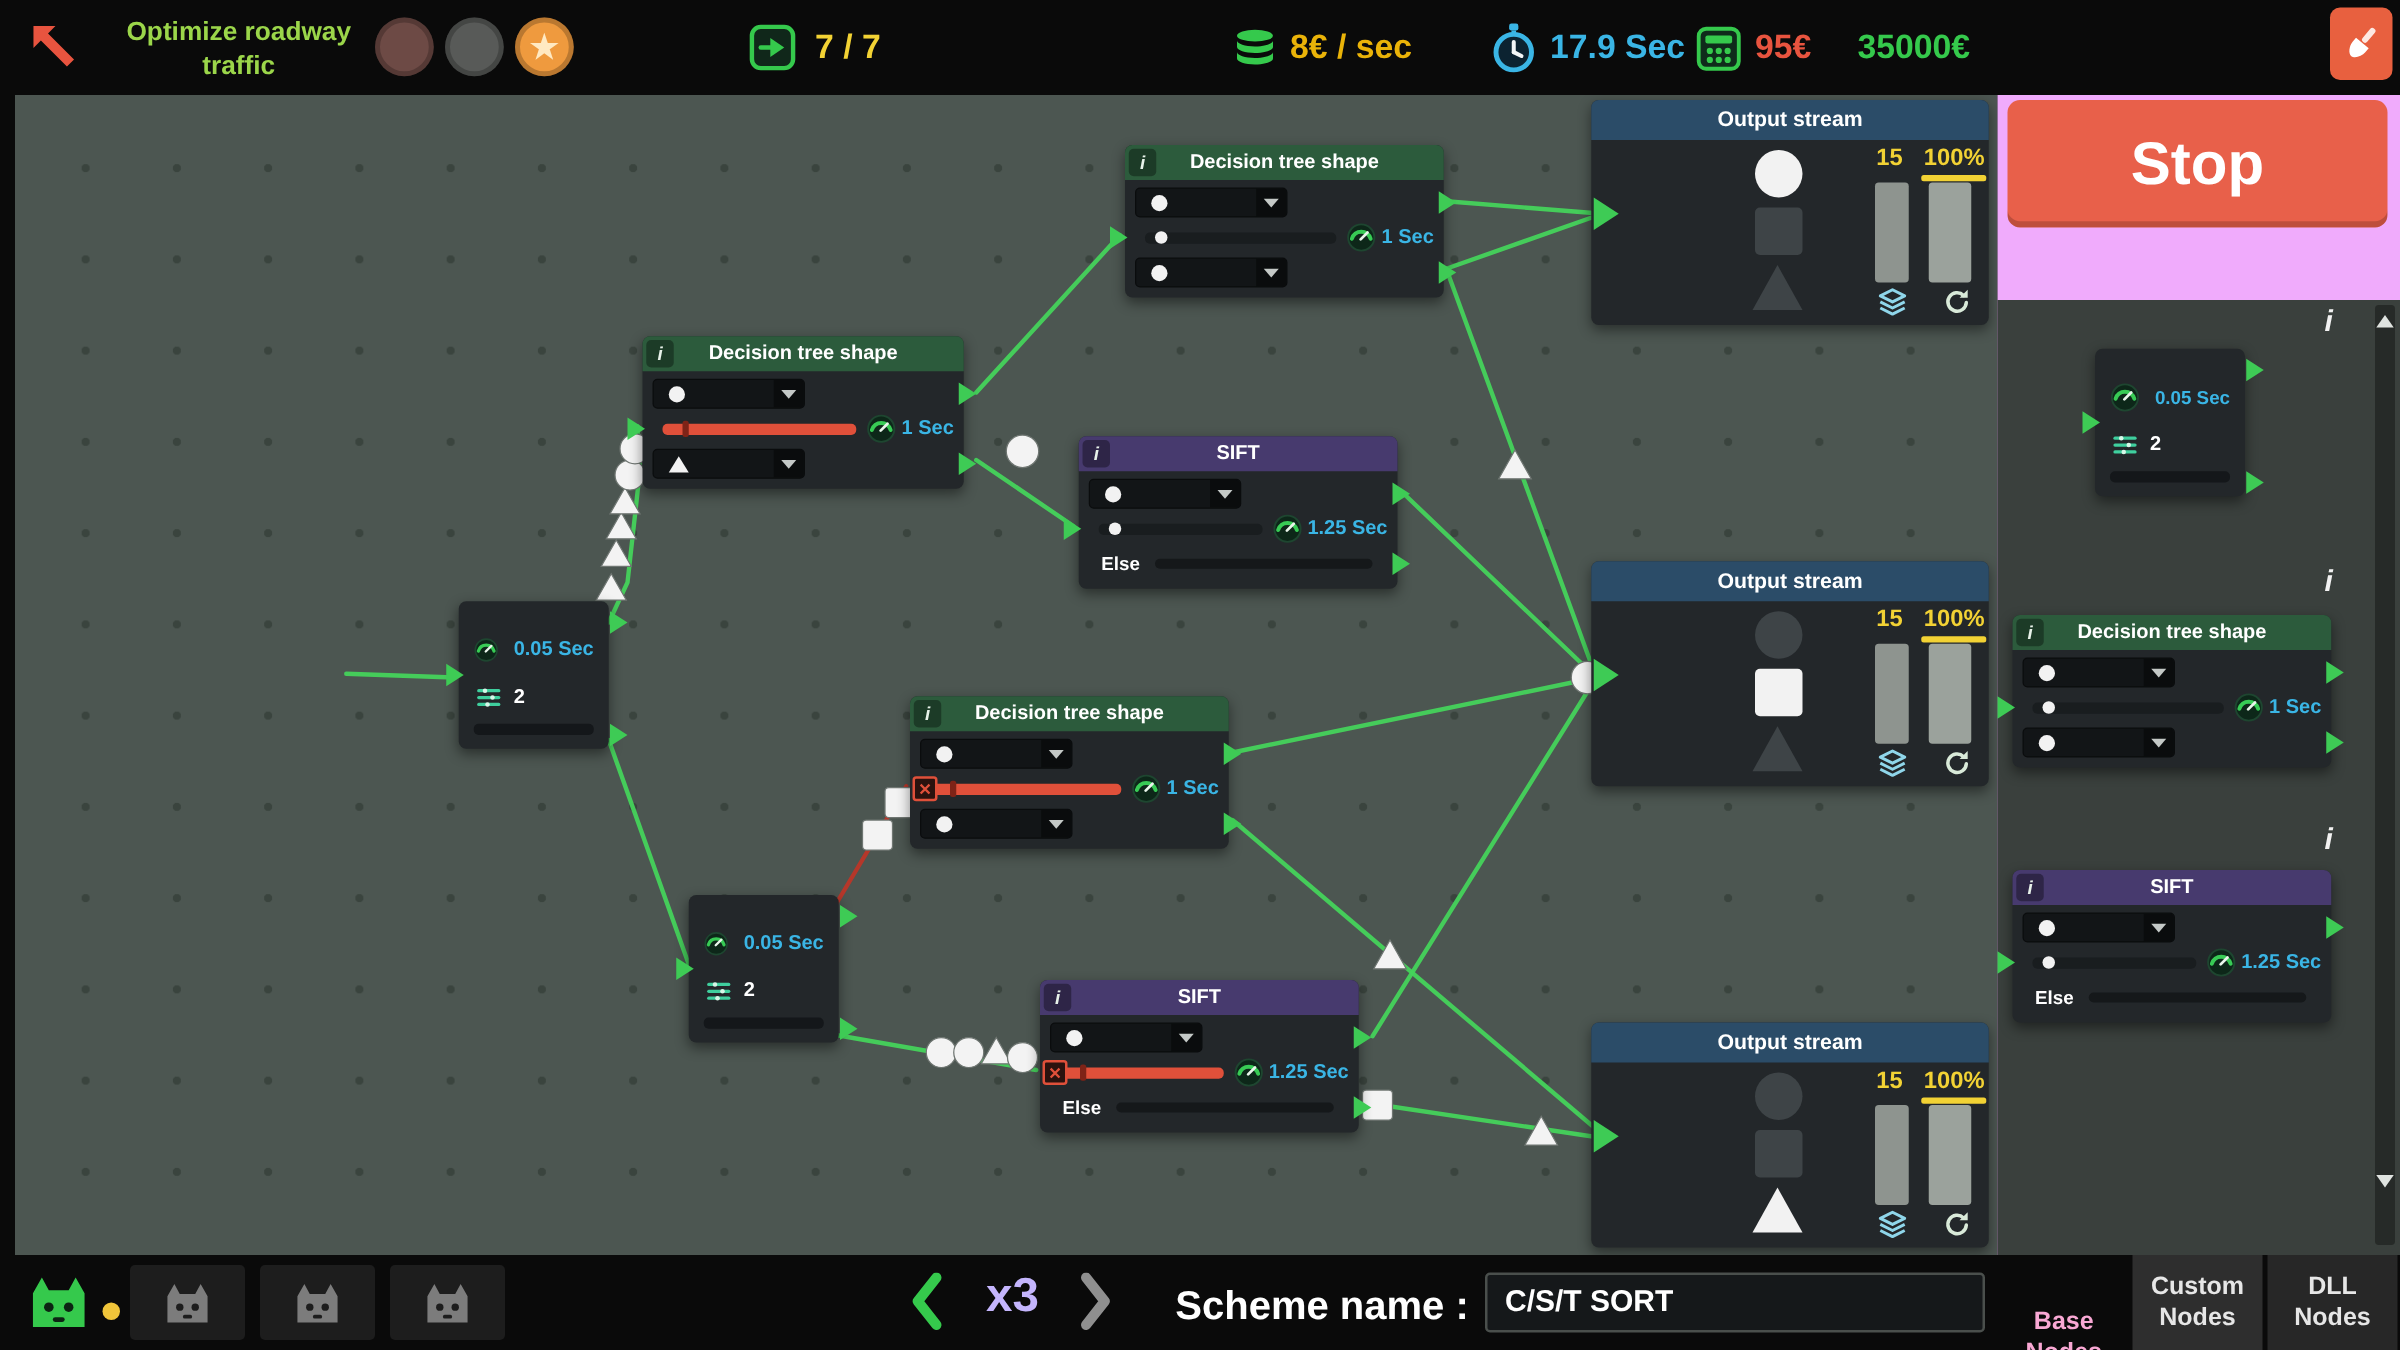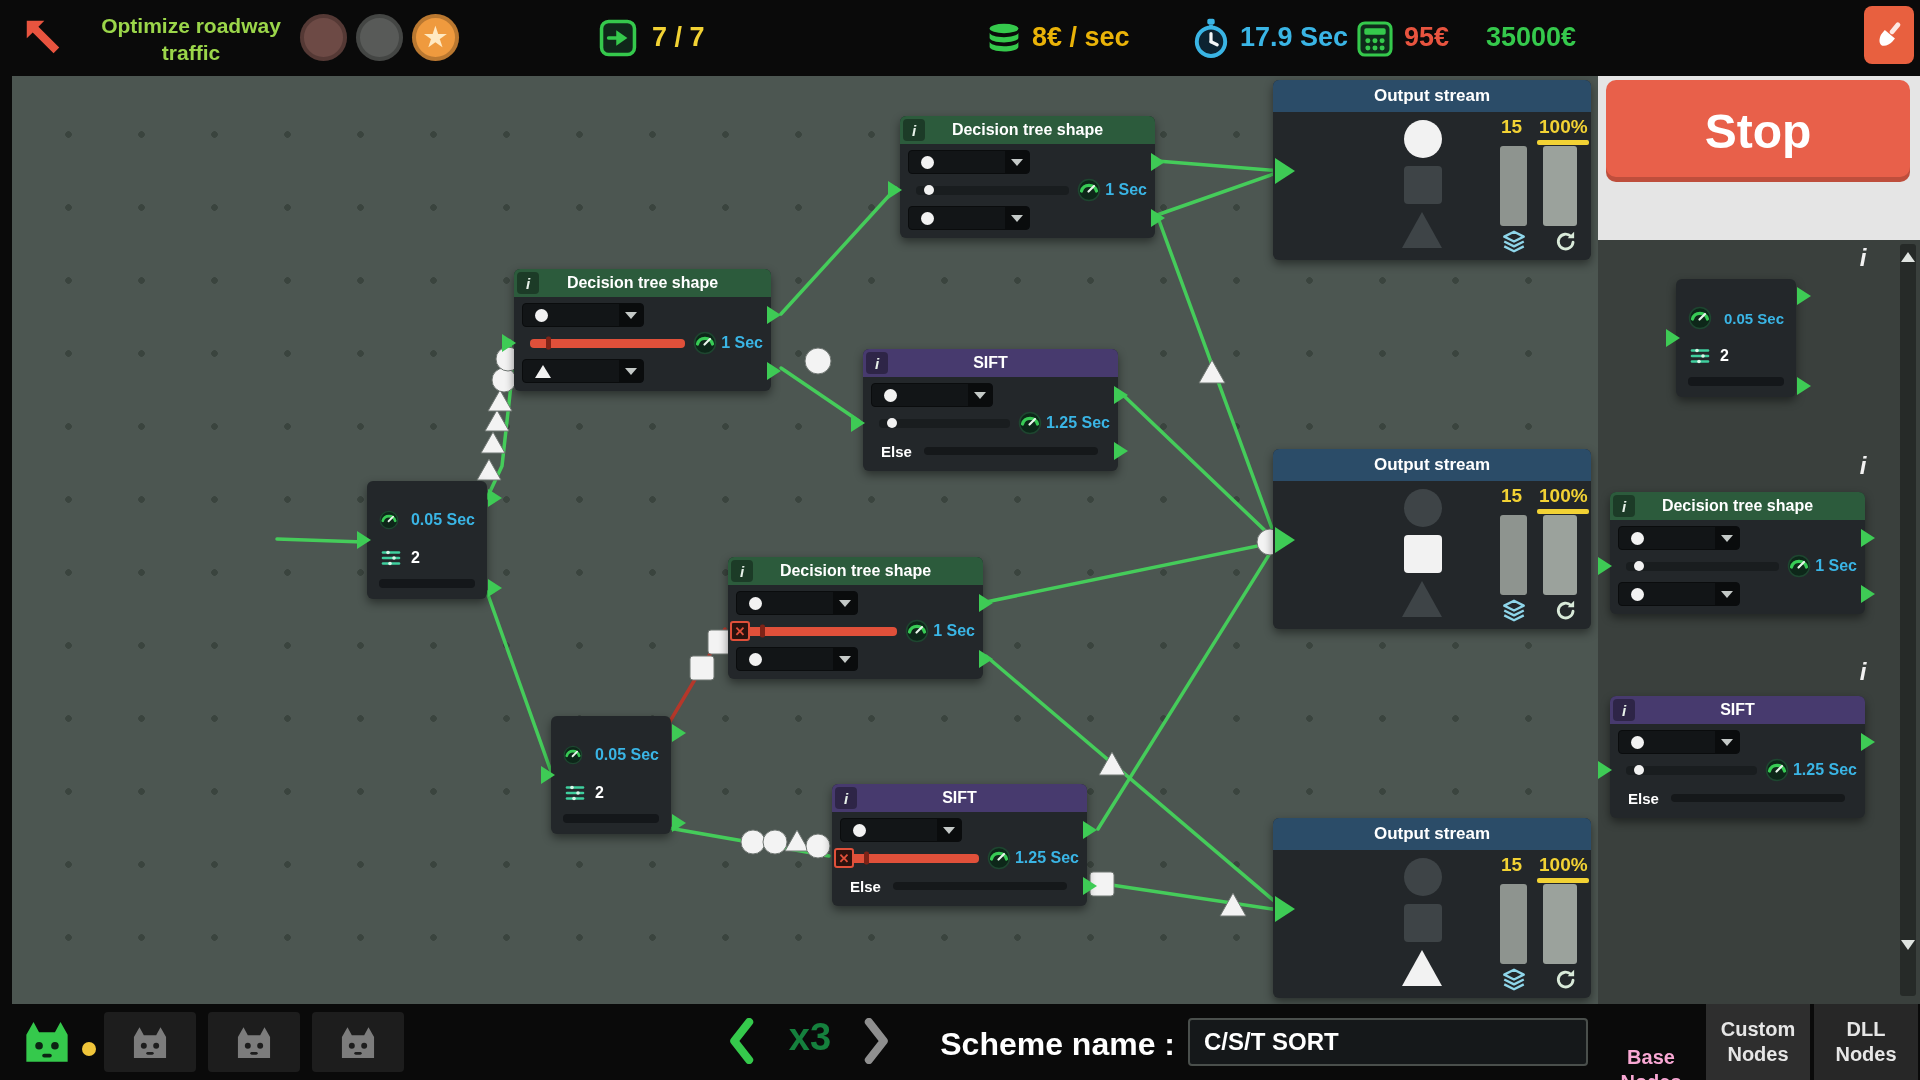--- a/index.html
+++ b/index.html
@@ -65,38 +65,38 @@
 .lit{background:#f2f2f2;}
 .dim{background:#3e4447;}
 .otr.lit{background:transparent;border-bottom-color:#f2f2f2;}
 .otr.dim{background:transparent;border-bottom-color:#3e4447;}
 .cap,.pct{position:absolute;font-weight:700;font-size:19px;color:#f2d234;}
 .pctbar{position:absolute;width:52px;height:5px;background:#f2d234;border-radius:2px;}
 .vbar{position:absolute;height:80px;background:#8e948f;border-radius:3px;}
 .vbar.v2{background:#9ba29c;}
 
 
-#sidebar{position:absolute;left:1598px;top:76px;width:322px;height:928px;background:#e5e5e5;z-index:5;}
+#sidebar{position:absolute;left:1598px;top:76px;width:322px;height:928px;background:#f0abfc;z-index:5;}
 #stop-btn{position:absolute;left:8px;top:4px;width:304px;height:102px;background:#e8604a;border-radius:10px;display:flex;align-items:center;justify-content:center;color:#fff;font-weight:700;font-size:48px;box-shadow:inset 0 -5px 0 rgba(0,0,0,.18);cursor:pointer;}
 #search-box{position:absolute;left:8px;top:114px;width:304px;height:44px;background:#15181a;border:2px solid #3f4543;border-radius:4px;color:#8b9591;font-style:italic;font-size:21px;padding:0 12px;outline:none;font-family:"Liberation Sans",sans-serif;}
 #search-box::placeholder{color:#7d8784;font-style:italic;}
 #palette{position:absolute;left:0;top:164px;width:322px;height:764px;background:#3a403d;}
 .info-btn{position:absolute;width:26px;height:26px;color:#f2f2f2;font-style:italic;font-weight:700;font-size:24px;text-align:center;cursor:pointer;}
 #scrolltrack{position:absolute;left:302px;top:4px;width:16px;height:752px;background:#262a28;border-radius:3px;}
 .tri-up{position:absolute;left:1px;width:0;height:0;border-left:7px solid transparent;border-right:7px solid transparent;border-bottom:10px solid #dfe3e0;}
 .tri-down{position:absolute;left:1px;width:0;height:0;border-left:7px solid transparent;border-right:7px solid transparent;border-top:10px solid #dfe3e0;}
 .tab{position:absolute;top:1004px;width:106px;height:76px;display:flex;align-items:center;justify-content:center;text-align:center;font-weight:700;font-size:20px;line-height:1.25;cursor:pointer;z-index:11;}
 .tab.active{background:#0a0a0a;color:#f9a8d4;margin-top:28px;}
 .tab.t2{background:#2e2e2e;color:#e6e6e6;border-left:2px solid #0a0a0a;}
 .tab.t3{background:#272727;color:#e6e6e6;border-left:2px solid #0a0a0a;}
 
 
 #bottombar{position:absolute;left:0;top:1004px;width:1920px;height:76px;background:#0a0a0a;z-index:10;}
 .cat-tile{position:absolute;top:8px;width:92px;height:60px;background:#1d1d1d;border-radius:4px;display:flex;align-items:center;justify-content:center;cursor:pointer;}
-#speed-value{position:absolute;left:762px;top:12px;width:96px;text-align:center;color:#15803d;font-weight:700;font-size:38px;}
+#speed-value{position:absolute;left:762px;top:12px;width:96px;text-align:center;color:#c4b5fd;font-weight:700;font-size:38px;}
 #scheme-label{position:absolute;left:935px;top:22px;width:240px;text-align:right;color:#fff;font-weight:700;font-size:32px;}
 #scheme-input{position:absolute;left:1188px;top:14px;width:400px;height:48px;background:#15181a;border:2px solid #4a4f4c;border-radius:4px;color:#fff;font-weight:700;font-size:24px;padding:0 14px;outline:none;font-family:"Liberation Sans",sans-serif;}
 .chevbtn{position:absolute;top:14px;width:30px;height:46px;cursor:pointer;}
 </style>
 </head>
 <body>
 
 <div id="topbar">
   <span class="icon abs" style="left:20px;top:14px;width:46px;height:46px;">
       <svg viewBox="0 0 34 34">

